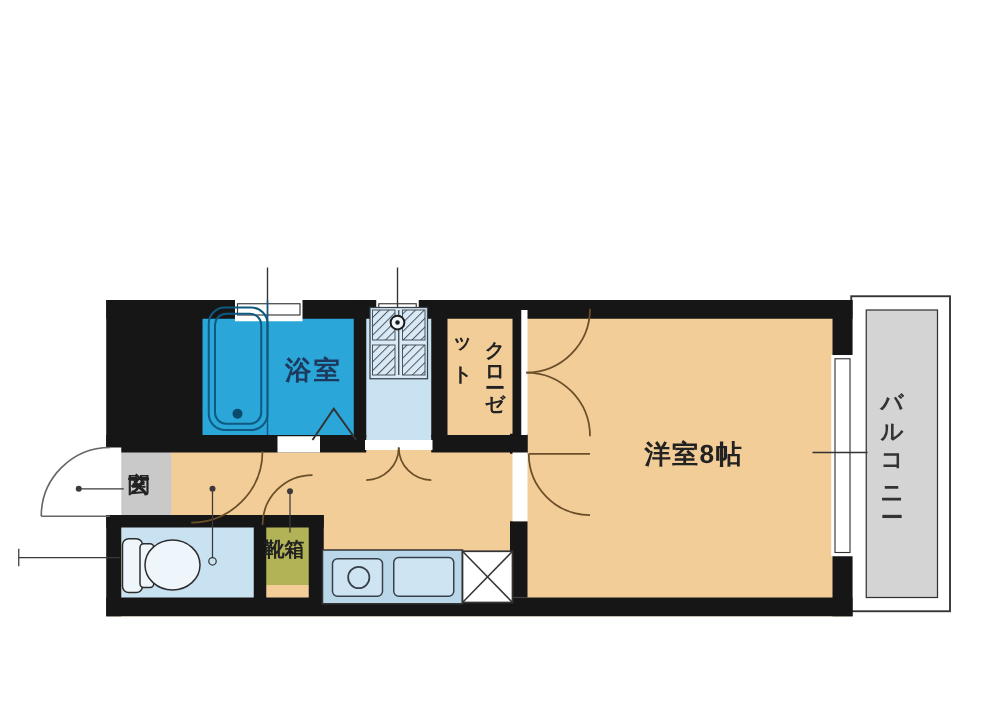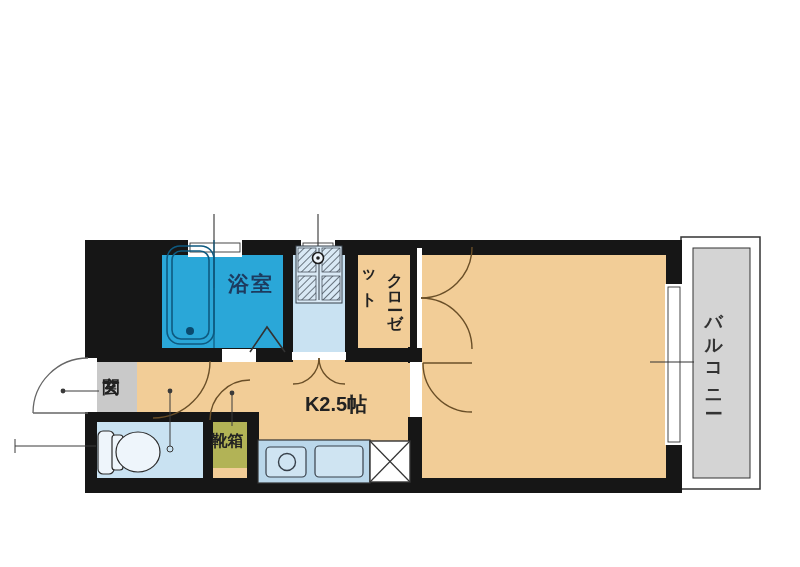--- a/index.html
+++ b/index.html
@@ -2,21 +2,21 @@
 <html><head>
 <meta charset="utf-8">
 <style>
   html,body{margin:0;padding:0;background:#ffffff;}
   .stage{position:relative;width:800px;height:567px;background:#ffffff;overflow:hidden;
          font-family:"Liberation Sans","DejaVu Sans",sans-serif;}
   .stage svg{position:absolute;left:0;top:0;}
   .lbl{position:absolute;font-weight:700;color:#222;line-height:1.15;}
   .lbl.h{text-align:center;}
   .lbl.v{writing-mode:vertical-rl;text-orientation:mixed;}
-  .lbl-bath{left:215px;top:272px;width:72px;font-size:21px;letter-spacing:2px;color:#1d3a5e;}
+  .lbl-bath{left:215px;top:285px;width:72px;font-size:21px;letter-spacing:2px;color:#1d3a5e;}
   .lbl-west{left:483px;top:352px;width:144px;font-size:21px;letter-spacing:1px;}
   .lbl-kitchen{left:288px;top:393px;width:96px;font-size:20px;}
   .lbl-shoe{left:206px;top:432px;width:43px;font-size:16px;}
   .lbl-entry{left:101px;top:364px;height:50px;font-size:17px;letter-spacing:2px;}
   .lbl-closet{left:356px;top:261px;height:64px;font-size:16px;line-height:26px;letter-spacing:2px;}
   .lbl-balcony{left:703px;top:301px;height:150px;font-size:18px;letter-spacing:5px;color:#333;}
 </style>
 </head>
 <body>
 
@@ -148,17 +148,17 @@
   </g>
   <g fill="#3a3a3a">
     <circle cx="63" cy="391" r="2.4"></circle>
     <circle cx="170" cy="391" r="2.4"></circle>
     <circle cx="232" cy="393" r="2.4"></circle>
   </g>
 </svg>
 
   <div class="lbl h lbl-bath">浴室</div>
   <div class="lbl v lbl-closet">クローゼット</div>
+  <div class="lbl h lbl-west">洋室8帖</div>
   <div class="lbl v lbl-balcony">バルコニー</div>
   <div class="lbl v lbl-entry">玄関</div>
-  <div class="lbl h lbl-kitchen">K2.5帖</div>
   <div class="lbl h lbl-shoe">靴箱</div>
 </div>
 
 </body></html>

